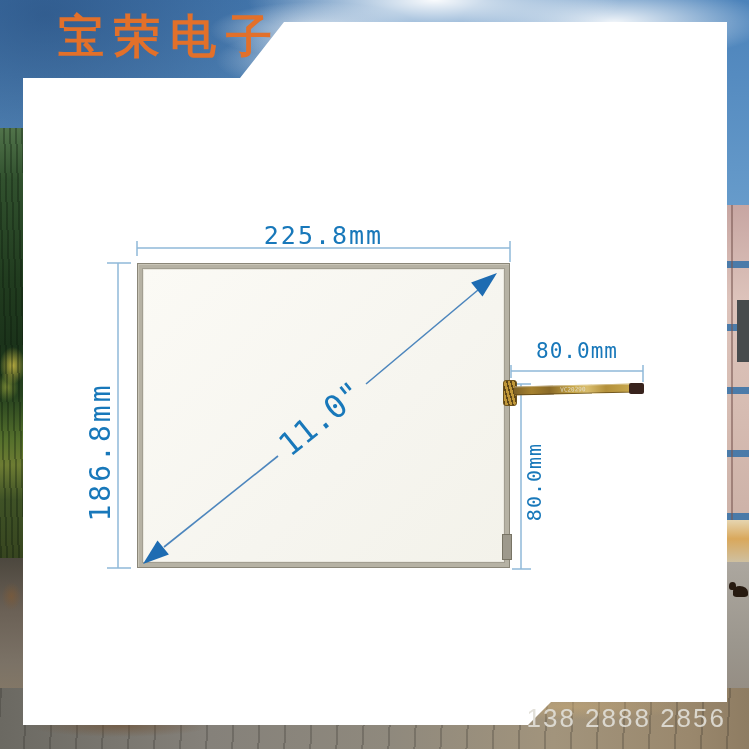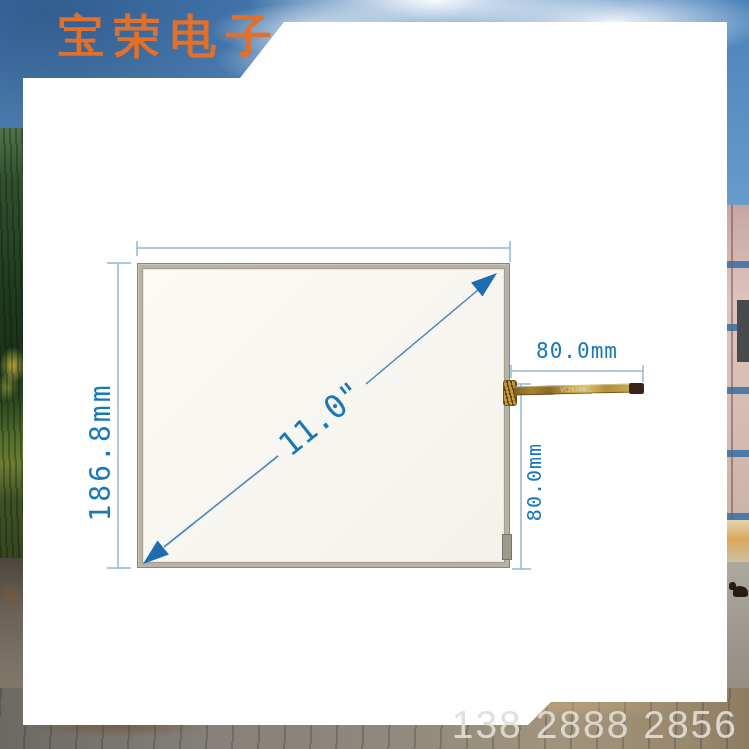--- a/index.html
+++ b/index.html
@@ -49,23 +49,23 @@
       repeating-linear-gradient(93deg, rgba(30,28,24,.22) 0 2px, rgba(255,255,255,0) 2px 26px),
       linear-gradient(90deg,#6b6962 0%,#85817a 28%,#8f897d 52%,#a2947c 74%,#9a886d 92%,#8e7c62 100%);}
 
   
   .canvas-svg{position:absolute;inset:0;}
 
   
   .company-banner{position:absolute;left:26px;top:6px;
     font-family:"Liberation Serif","DejaVu Serif",serif;
     font-size:46px;font-weight:bold;letter-spacing:10px;color:#e2702a;margin-left:32px;}
-  .phone-number{position:absolute;right:11px;top:703px;
+  .phone-number{position:absolute;right:23px;top:703px;
     font-family:"Liberation Sans","DejaVu Sans",sans-serif;
-    font-size:39px;letter-spacing:2px;color:rgba(224,221,214,.92);}
+    font-size:26px;letter-spacing:2px;color:rgba(224,221,214,.92);}
 
   
   .panel-frame{position:absolute;left:137px;top:263px;width:373px;height:305px;
     box-sizing:border-box;background:#b6b2a4;border:1px solid #8a8678;
     box-shadow:inset 1px 1px 0 #c9c5b7;}
   .panel-glass{position:absolute;inset:4px;box-sizing:border-box;
     background:linear-gradient(135deg,#fbfaf5 0%,#f6f5ef 60%,#f3f2ea 100%);
     border:1px solid #a29e91;box-shadow:inset 0 0 0 1px #eae8df;}
   .panel-side-tab{position:absolute;right:-3px;top:270px;width:8px;height:24px;
     background:#9d998c;border:1px solid #787465;}
@@ -151,20 +151,21 @@
     <g stroke="#4d86bd" stroke-width="1.6">
       <line x1="164" y1="547" x2="278" y2="456"></line>
       <line x1="366" y1="384" x2="478" y2="290"></line>
     </g>
     <g fill="#1e6cb2">
       <polygon points="143,564 168.9,554.6 157.5,540.6"></polygon>
       <polygon points="497,273 482.5,296.4 471.1,282.4"></polygon>
     </g>
   </svg>
 
+  <div class="dim-label lbl-width">225.8mm</div>
   <div class="dim-label lbl-height">186.8mm</div>
   <div class="dim-label lbl-diagonal">11.0"</div>
   <div class="dim-label lbl-cable-length">80.0mm</div>
   <div class="dim-label lbl-cable-offset">80.0mm</div>
 
   <div class="cable-fan"></div>
   <div class="cable-ribbon">
     <span class="cable-marking">VC20290</span>
   </div>
   <div class="cable-tip"></div>

